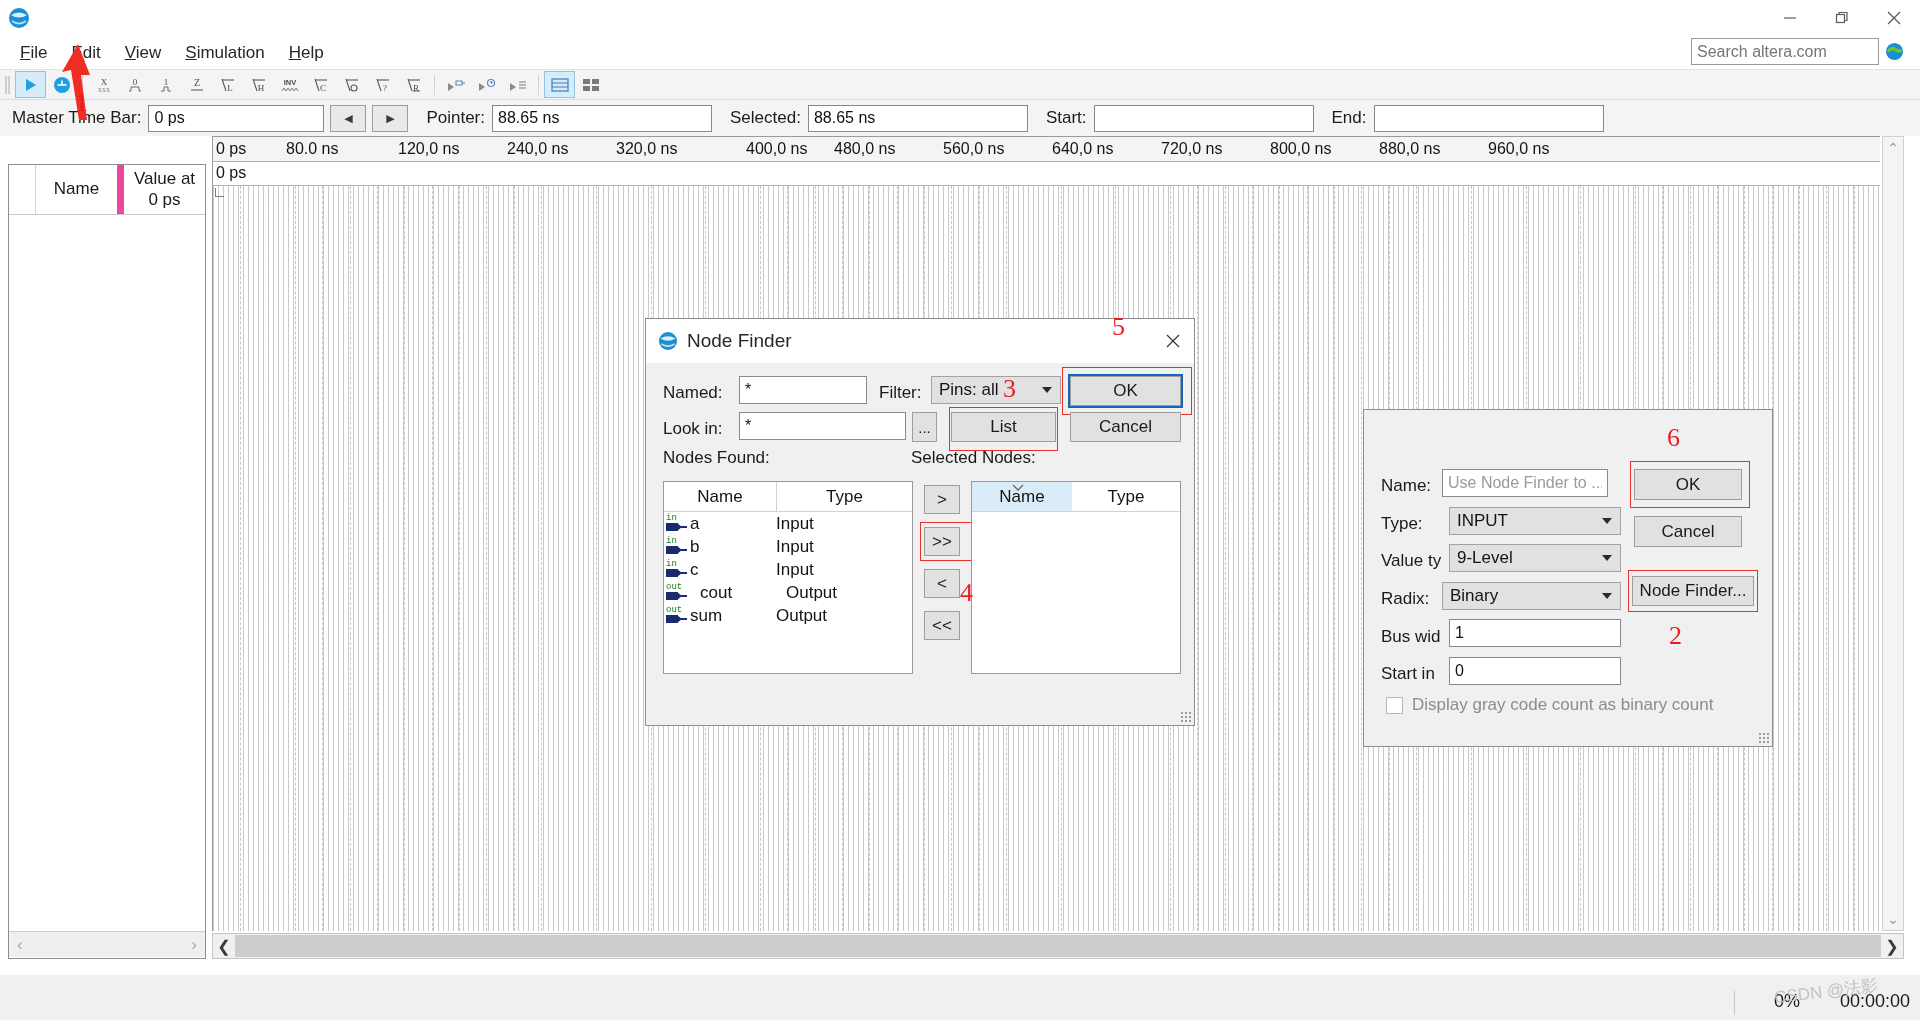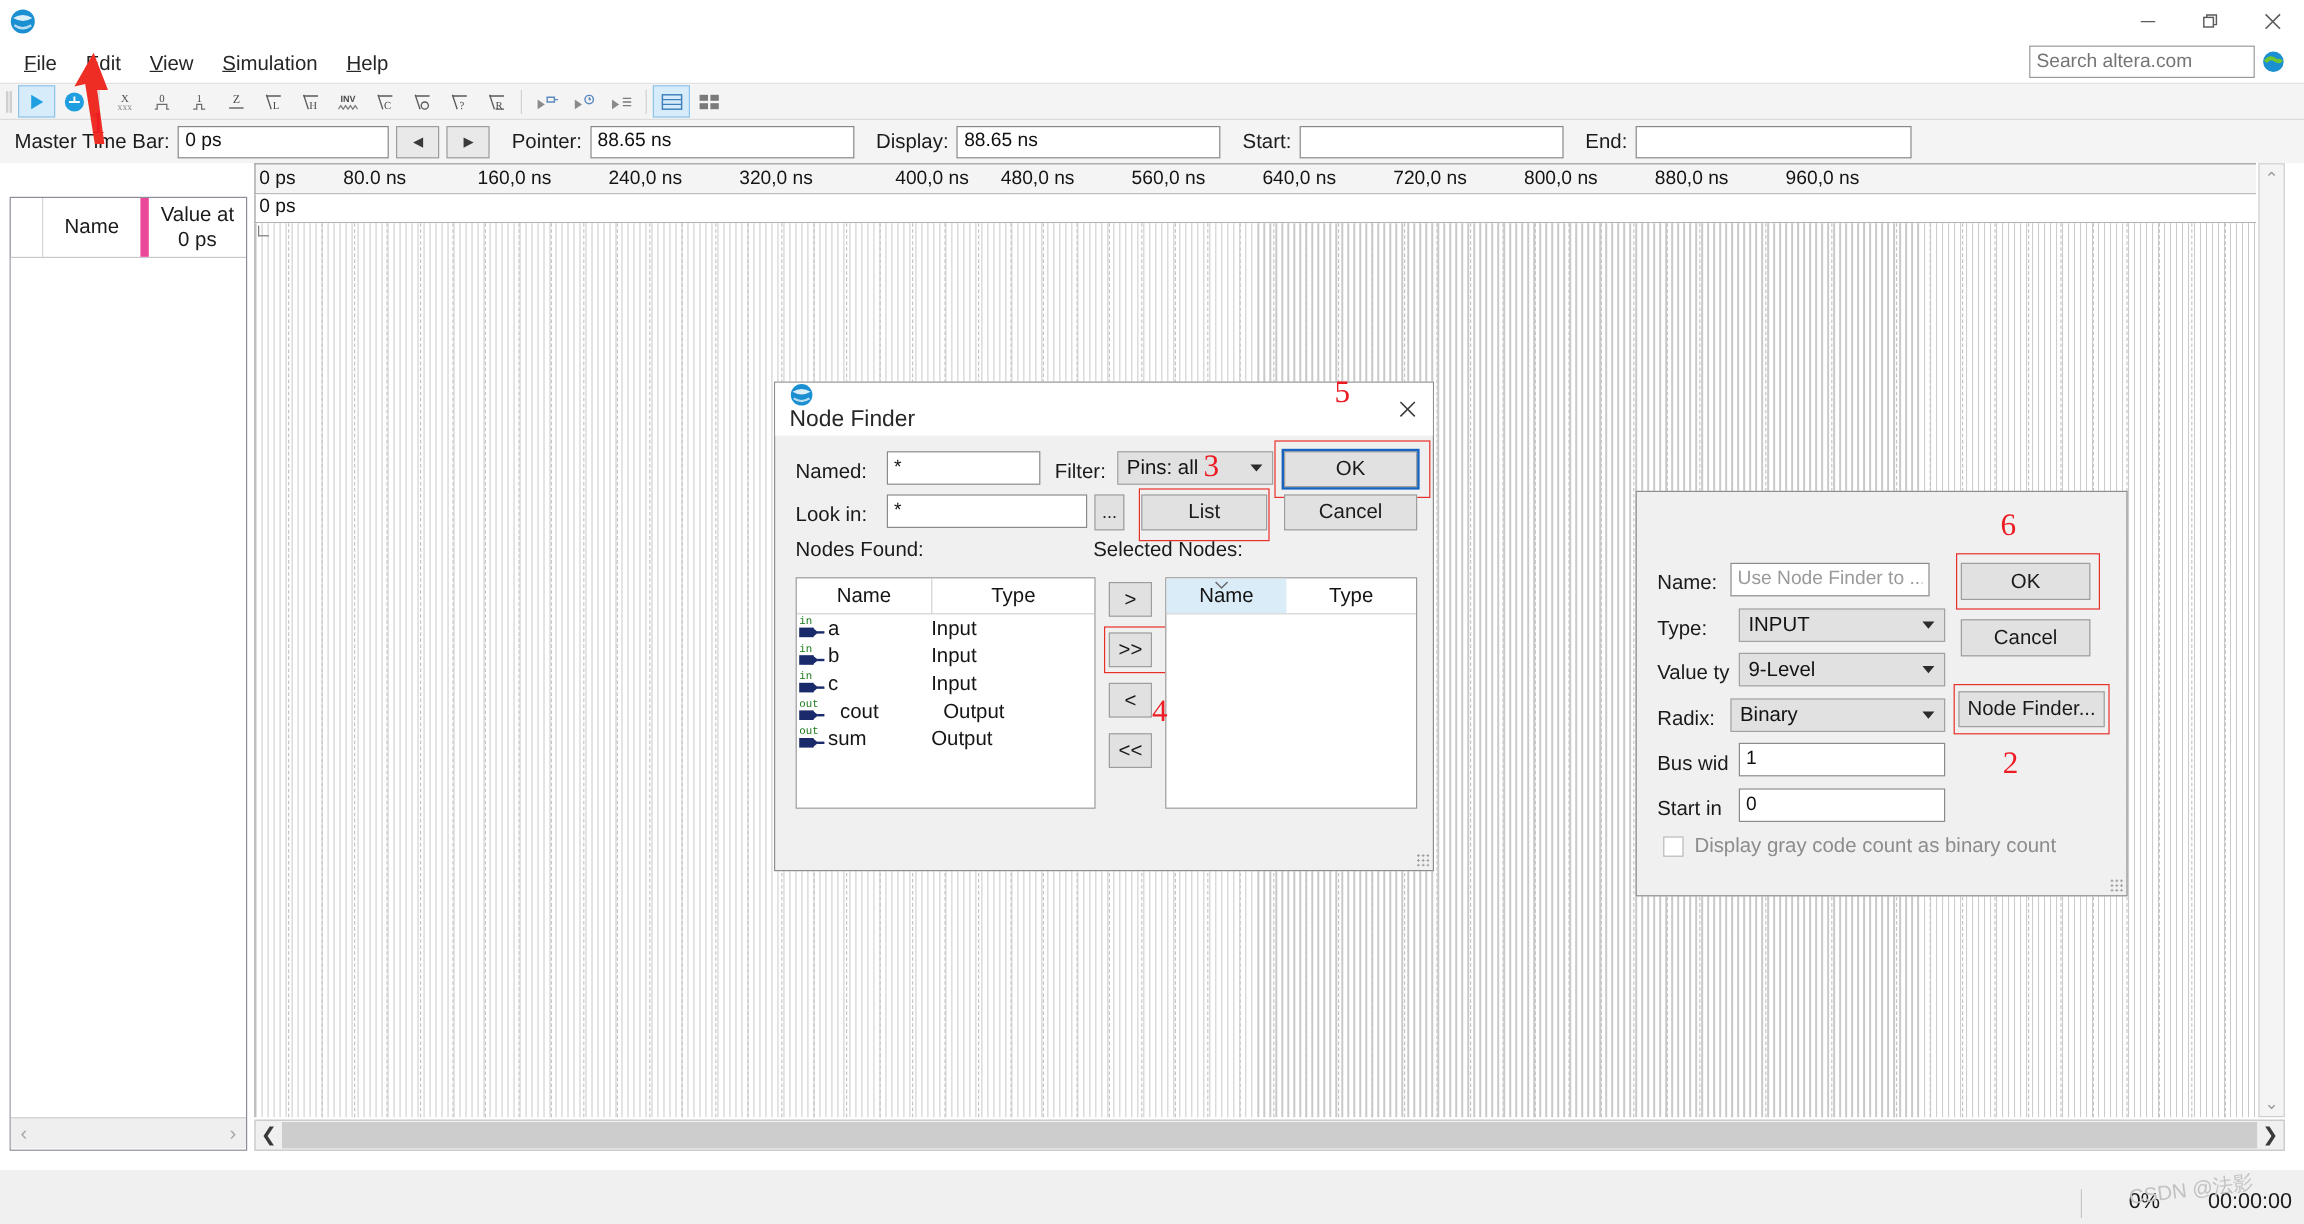--- a/index.html
+++ b/index.html
@@ -165,21 +165,21 @@
   }
   .st-div { position: absolute; right: 185px; bottom: 5px; width: 1px; height: 24px; background: #c7c7c7; }
   .watermark {
     position: absolute; right: 42px; bottom: 17px; font-size: 17px; color: #c2c2c2;
     transform: rotate(-7deg); pointer-events: none; white-space: nowrap;
   }
 
   
   .dialog { position: absolute; background: #f0f0f0; border: 1px solid #8d8d8d; }
   .dlg-title {
-    height: 44px; background: #ffffff; display: flex; align-items: flex-start; padding-left: 12px; flex-direction: column;
+    height: 44px; background: #ffffff; display: flex; align-items: center; padding-left: 12px;
   }
   .dlg-title .ic { width: 20px; height: 20px; margin-right: 9px; flex: none; }
   .dlg-title .tx { font-size: 19px; color: #272727; }
   .dlg-title .tx.dim { color: #8a8a8a; }
   .dlg-close {
     position: absolute; right: 6px; top: 8px; width: 30px; height: 28px;
     display: flex; align-items: center; justify-content: center; color: #4a4a4a;
   }
   .dlg-close.dim { color: #b4b4b4; }
   .lbl { font-size: 17px; color: #1a1a1a; white-space: nowrap; }
@@ -424,21 +424,21 @@
     </div>
   </div>
 
   <div class="timerow">
     <span class="tr-label">Master Time Bar:</span>
     <input class="tr-input" style="width: 176px;" value="0 ps">
     <div class="tr-nav">◀</div>
     <div class="tr-nav">▶</div>
     <span class="tr-label" style="margin-left:18px">Pointer:</span>
     <input class="tr-input" style="width: 220px;" value="88.65 ns">
-    <span class="tr-label" style="margin-left:18px">Display:</span>
+    <span class="tr-label" style="margin-left:18px">Selected:</span>
     <input class="tr-input" style="width: 220px;" value="88.65 ns">
     <span class="tr-label" style="margin-left:18px">Start:</span>
     <input class="tr-input" style="width: 220px;" value="">
     <span class="tr-label" style="margin-left:18px">End:</span>
     <input class="tr-input" style="width: 230px;" value="">
   </div>
 
   <div class="main">
 
     <div class="leftpanel">
@@ -456,21 +456,21 @@
       <div class="lp-scroll">
         <span>‹</span>
         <span>›</span>
       </div>
     </div>
 
     <div class="wavepanel">
       <div class="ruler">
         <div class="ruler-lab" style="left:3px">0 ps</div>
         <div class="ruler-lab" style="left:73px">80.0 ns</div>
-        <div class="ruler-lab" style="left:185px">160,0 ns</div>
+        <div class="ruler-lab" style="left:185px">120,0 ns</div>
         <div class="ruler-lab" style="left:294px">240,0 ns</div>
         <div class="ruler-lab" style="left:403px">320,0 ns</div>
         <div class="ruler-lab" style="left:533px">400,0 ns</div>
         <div class="ruler-lab" style="left:621px">480,0 ns</div>
         <div class="ruler-lab" style="left:730px">560,0 ns</div>
         <div class="ruler-lab" style="left:839px">640,0 ns</div>
         <div class="ruler-lab" style="left:948px">720,0 ns</div>
         <div class="ruler-lab" style="left:1057px">800,0 ns</div>
         <div class="ruler-lab" style="left:1166px">880,0 ns</div>
         <div class="ruler-lab" style="left:1275px">960,0 ns</div>

